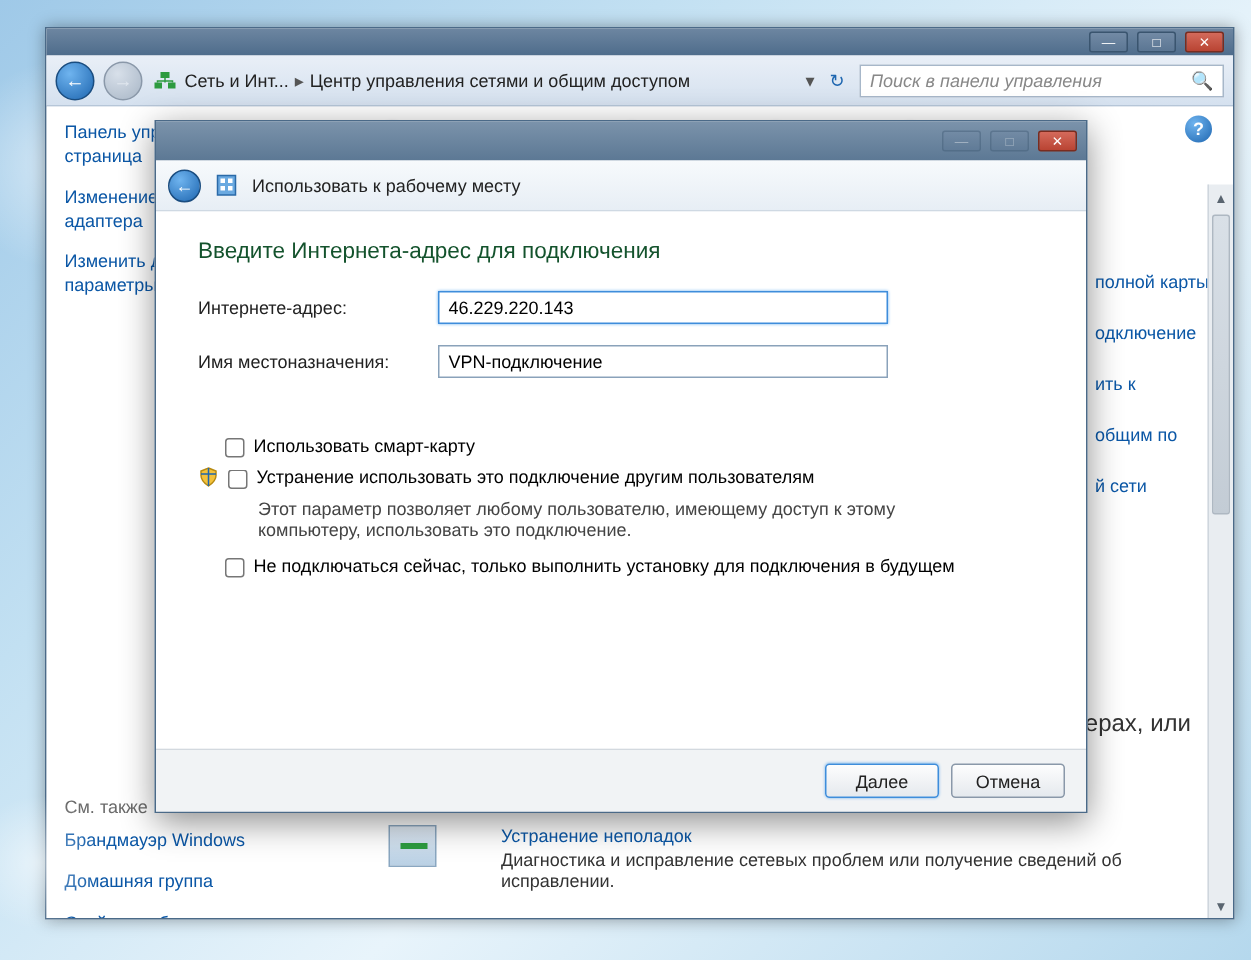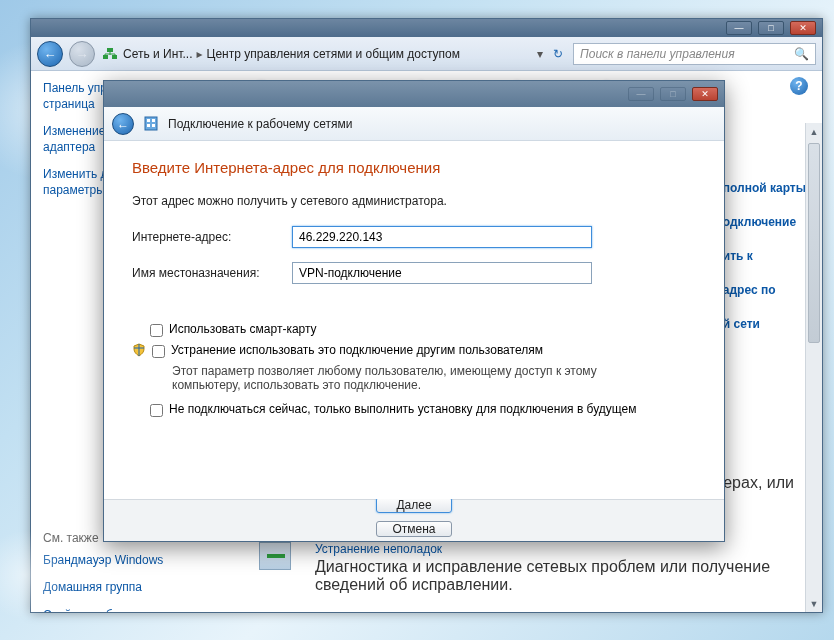--- a/index.html
+++ b/index.html
@@ -78,30 +78,30 @@
 .side-dim { color: #6b6b6b; margin-bottom: 8px; }
 
 .mainpane { flex:1; background:#fff; padding: 10px 14px; position:relative; overflow:hidden; }
 .blurred {
   filter: blur(2px); opacity: .85;
   position:absolute; inset:0; padding:10px 18px;
   color:#3b3b3b;
 }
 .blurred h3 { color:#123a6b; font-weight: normal; font-size: 12px; margin-bottom:6px;}
 .links-right { position:absolute; right:16px; top:110px; text-align:left; }
-.links-right a { display:block; color:#0b57a6; font-size:12px; margin-bottom:20px; text-decoration:none;font-weight:bold;}
+.links-right a { display:block; color:#0b57a6; font-size:12px; margin-bottom:20px; text-decoration:none;}
 .helpbtn { position:absolute; right:14px; top:6px; width:18px;height:18px;border-radius:50%;
   background: radial-gradient(circle at 35% 30%, #6fb4ef, #1e66b0); color:#fff;
   display:flex;align-items:center;justify-content:center;font-size:12px;font-weight:bold;}
 
-.troubleshoot { position:absolute; left:20px; bottom:18px; right:18px; display:flex; gap:24px;}
+.troubleshoot { position:absolute; left:20px; bottom:18px; right:18px; display:flex; gap:24px;justify-content:space-between;}
 .ts-icon { width:32px;height:28px; background:linear-gradient(#e2ecf6,#b9d0e4); border:1px solid #8aa7c1; position:relative;}
 .ts-icon::after{content:"";position:absolute;width:18px;height:4px;background:#2d9b3f;left:7px;top:11px;}
 .ts-text a { color:#0b57a6; text-decoration:none; font-size:12px;}
-.ts-text p { color:#333; font-size:16px; margin-top:2px; max-width:470px;}
+.ts-text p { color:#333; font-size:12px; margin-top:2px; max-width:470px;}
 
 
 .dialog {
   position: absolute; top: 80px; left: 103px;
   width: 622px; height: 462px;
   background: #f5f7f9;
   border: 1px solid #4b6a88;
   box-shadow: 0 6px 22px rgba(0,0,0,.45);
   display:flex; flex-direction:column;
 }
@@ -118,37 +118,37 @@
 }
 .dlg-back {
   width:22px;height:22px;border-radius:50%;
   background: radial-gradient(circle at 35% 30%, #6fb4ef, #1e66b0);
   border:1px solid #1a4d80;color:#fff;display:flex;align-items:center;justify-content:center;font-size:12px;
 }
 .dlg-icon { width:18px;height:18px; }
 .dlg-title { font-size:12px; color:#222; }
 
 .dlg-body { flex:1; background:#fff; margin:0; padding: 18px 28px 12px 28px; position:relative;}
-.dlg-heading { color:#c2410c; font-size:15px; font-weight:normal; margin-bottom:18px;}
+.dlg-heading { color:#14532d; font-size:15px; font-weight:normal; margin-bottom:18px;}
 .dlg-sub { color:#222; font-size:12px; margin-bottom:18px;}
 .form-row { display:flex; align-items:center; margin-bottom:14px; }
 .form-row label { width:160px; font-size:12px; color:#222;}
 .form-row input[type=text] {
   width: 300px; height: 22px;
   border:1px solid #8aa2ba; padding:0 6px; font-size:12px;
 }
 .form-row input.focused { border-color:#3e8ddb; box-shadow:0 0 2px #6cb0ee;}
 .chk-row { display:flex; align-items:flex-start; margin: 6px 0 6px 18px; gap:6px; font-size:12px;}
 .chk-row input[type=checkbox]{ margin-top:2px;}
 .shield { width:14px;height:14px; display:inline-flex; }
 .chk-desc { color:#444; font-size:12px; margin-left:40px; margin-top:2px; max-width:460px;}
 
 .dlg-footer {
   height:42px; background:#f1f3f5; border-top:1px solid #d3d9df;
-  display:flex; justify-content:flex-end; align-items:center; padding:4px 14px; gap:8px;flex-direction:column;
+  display:flex; justify-content:flex-end; align-items:center; padding:4px 14px; gap:8px;
 }
 .btn {
   min-width:76px; height:23px;
   background: linear-gradient(#fdfdfd,#e5e9ee);
   border:1px solid #8a98a9; border-radius:3px;
   font-size:12px; color:#222;
 }
 .btn.primary { border-color:#3e8ddb; box-shadow:0 0 2px #6cb0ee;}
 
 .scrollbar { position:absolute; right:0; top:52px; bottom:0; width:17px;
@@ -207,21 +207,21 @@
 
     <div class="mainpane">
       <div class="helpbtn">?</div>
       <div class="blurred">
         <h3>Просмотр основных сведений о сети и настройка подключений</h3>
       </div>
       <div class="links-right">
         <a href="#">полной карты</a>
         <a href="#">одключение</a>
         <a href="#">ить к</a>
-        <a href="#">адрес по</a>
+        <a href="#">общим по</a>
         <a href="#">й сети</a>
       </div>
       <span style="position:absolute;right:28px;bottom:120px;color:#333;font-size:16px">терах, или</span>
       <div class="troubleshoot">
         <div class="ts-icon"></div>
         <div class="ts-text">
           <a href="#">Устранение неполадок</a>
           <p>Диагностика и исправление сетевых проблем или получение сведений об исправлении.</p>
         </div>
       </div>
@@ -244,26 +244,25 @@
     <div class="dlg-back">←</div>
     <span class="dlg-icon">
       <svg viewBox="0 0 18 18" width="18" height="18">
           <rect x="3" y="2" width="12" height="13" fill="#6aa9e0" stroke="#2a6aa8"></rect>
           <rect x="5" y="4" width="3" height="3" fill="#fff"></rect>
           <rect x="10" y="4" width="3" height="3" fill="#fff"></rect>
           <rect x="5" y="9" width="3" height="3" fill="#fff"></rect>
           <rect x="10" y="9" width="3" height="3" fill="#fff"></rect>
         </svg>
     </span>
-    <span class="dlg-title">Подключение к рабочему сетями</span>
+    <span class="dlg-title">Использовать к рабочему месту</span>
   </div>
 
   <div class="dlg-body">
     <div class="dlg-heading">Введите Интернета-адрес для подключения</div>
-    <div class="dlg-sub">Этот адрес можно получить у сетевого администратора.</div>
 
     <div class="form-row">
       <label>Интернете-адрес:</label>
       <input type="text" class="focused" value="46.229.220.143" style="">
     </div>
     <div class="form-row">
       <label>Имя местоназначения:</label>
       <input type="text" value="VPN-подключение" style="">
     </div>
 

